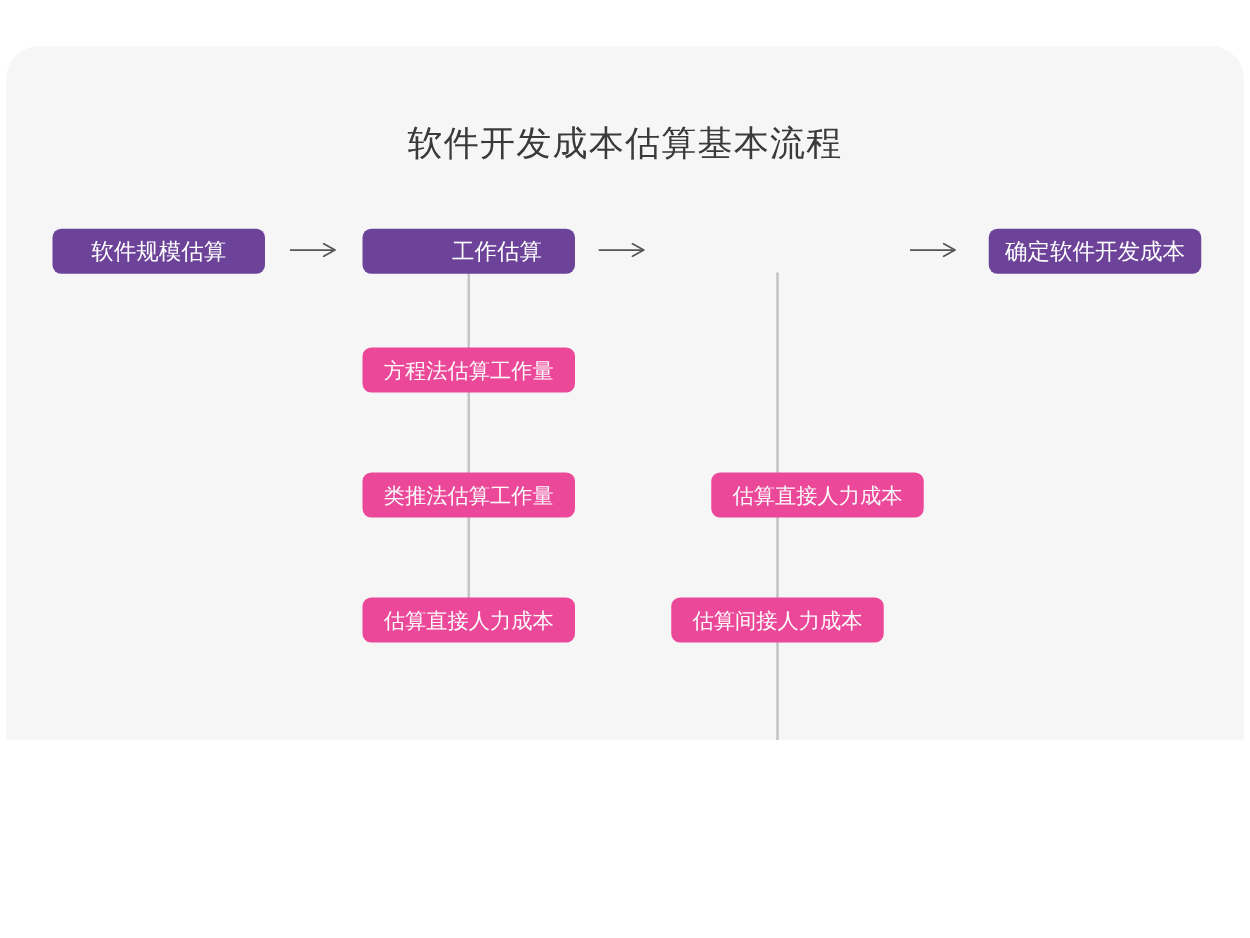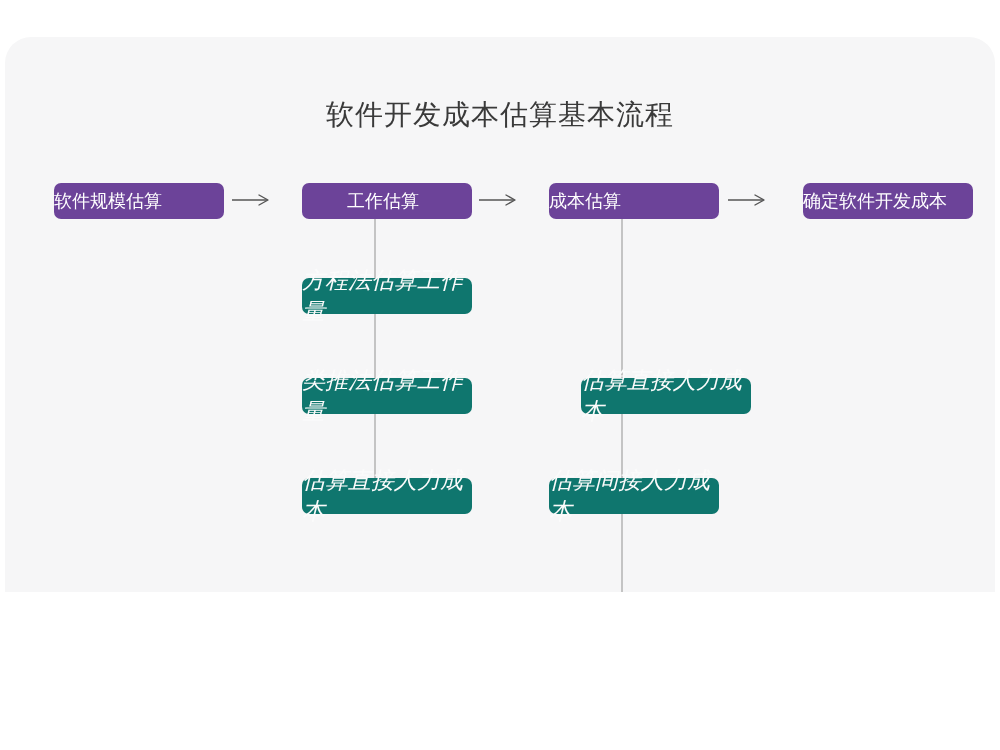--- a/index.html
+++ b/index.html
@@ -29,33 +29,32 @@
     font-size: 28px;
     letter-spacing: 1px;
     color: #3a3a3a;
   }
   .node {
     position: absolute;
     width: 170px; height: 36px;
     border-radius: 7px;
     display: flex;
     align-items: center;
+    justify-content: center;
     color: #ffffff;
     z-index: 2;
-    margin-left: 12px;
   }
   .node.primary {
     background: #6c4399;
     font-size: 18px;
   }
   .node.secondary {
-    background: #0f766e;
+    background: #ec4899;
     color: #fbfbfb;
-    font-size: 23px;
-    font-style: italic;
+    font-size: 17px;
   }
   .h-arrow {
     position: absolute;
     top: 194px;
     width: 40px; height: 12px;
     z-index: 2;
   }
   .v-line {
     position: absolute;
     width: 2px;
@@ -105,23 +104,20 @@
 
   <div class="node primary step-1">
     <span>工作估算</span>
   </div>
 
   <svg class="h-arrow arrow-1" viewBox="0 0 40 12">
     <line x1="1" y1="6" x2="36" y2="6" stroke="#555555" stroke-width="1.4" fill="none"></line>
     <polyline points="28,1 37,6 28,11" stroke="#555555" stroke-width="1.4" fill="none" stroke-linecap="round" stroke-linejoin="round"></polyline>
   </svg>
 
-  <div class="node primary step-2">
-    <span>成本估算</span>
-  </div>
 
   <svg class="h-arrow arrow-2" viewBox="0 0 40 12">
     <line x1="1" y1="6" x2="36" y2="6" stroke="#555555" stroke-width="1.4" fill="none"></line>
     <polyline points="28,1 37,6 28,11" stroke="#555555" stroke-width="1.4" fill="none" stroke-linecap="round" stroke-linejoin="round"></polyline>
   </svg>
 
   <div class="node primary step-3">
     <span>确定软件开发成本</span>
   </div>
 

